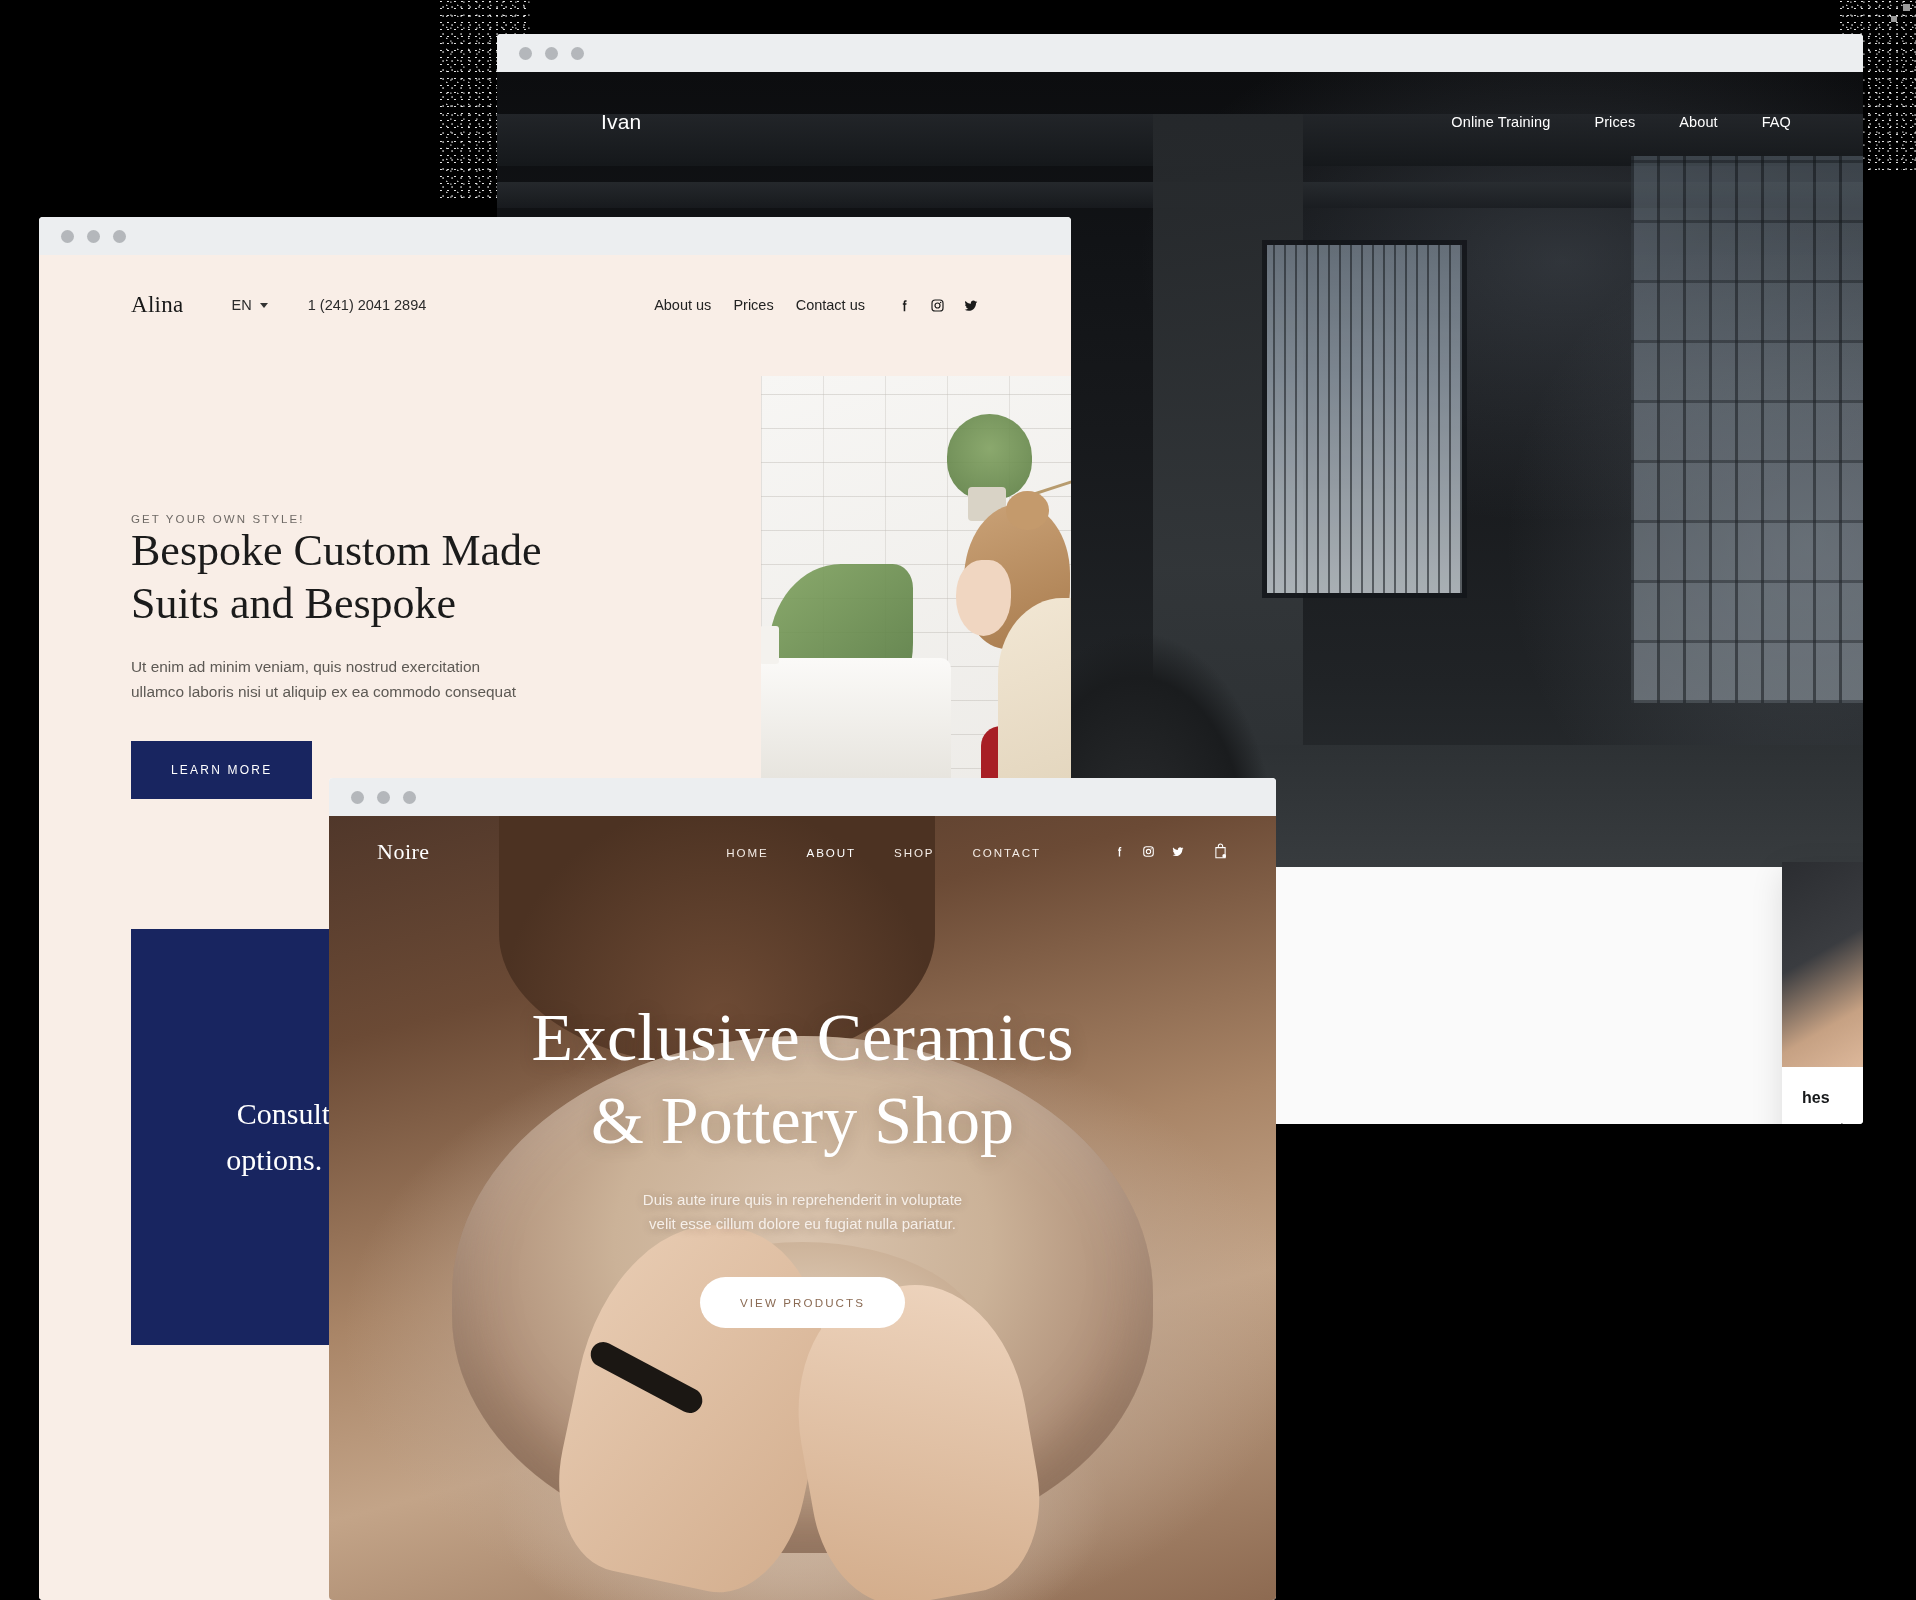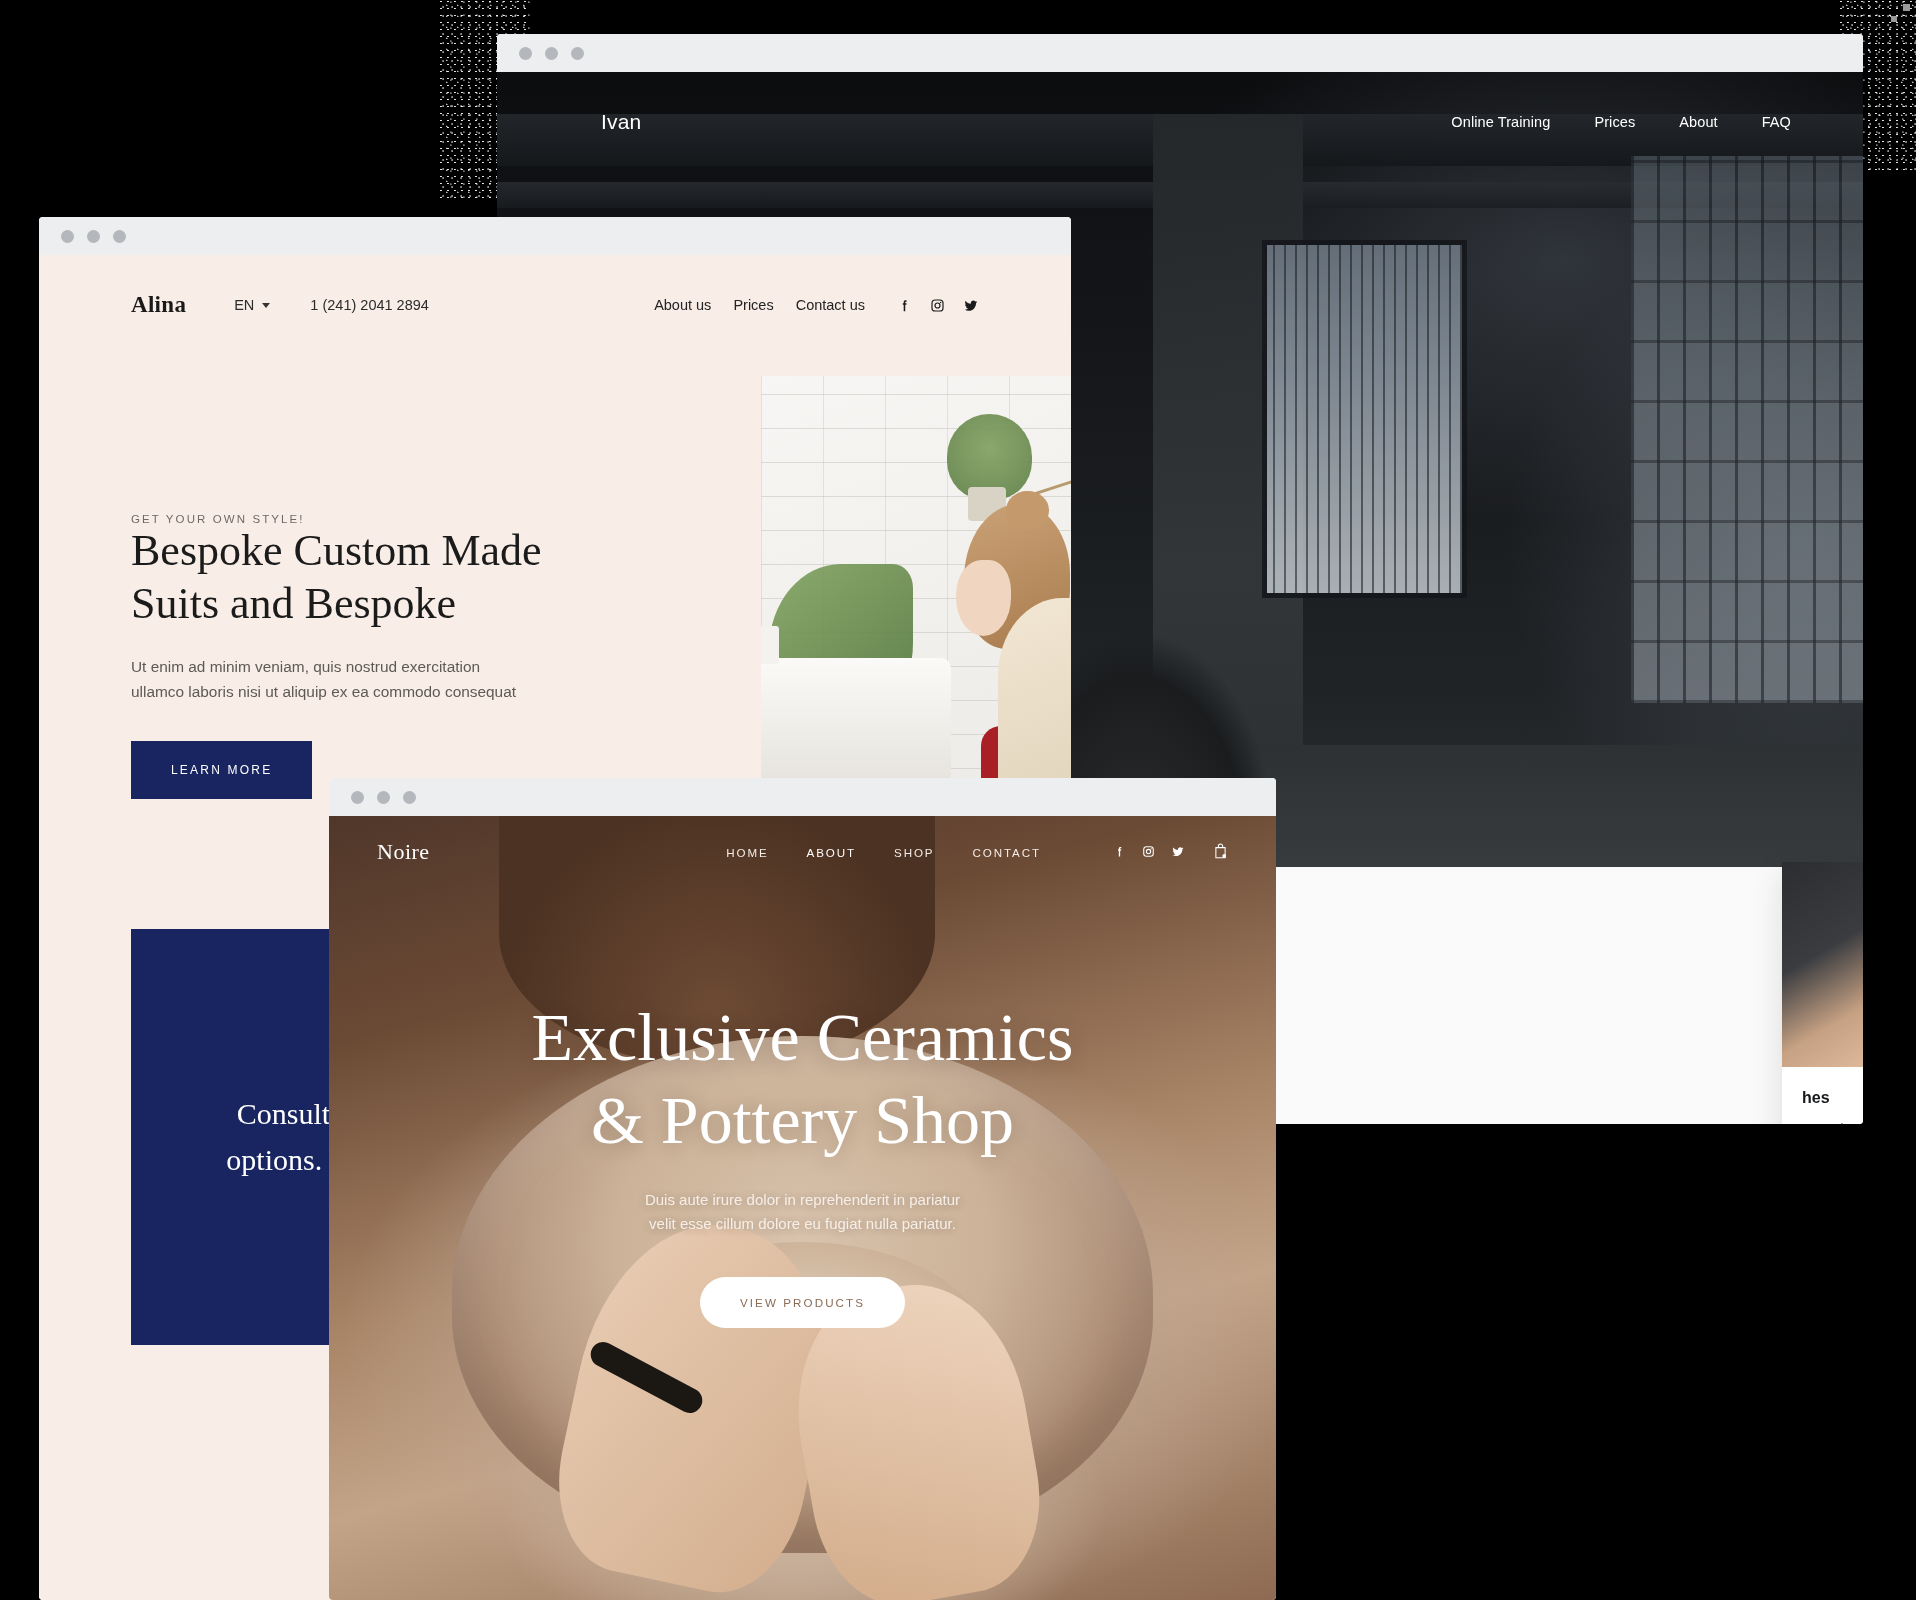--- a/index.html
+++ b/index.html
@@ -97,21 +97,21 @@
   .nav-ivan li{color:#fff;font-size:14.5px;letter-spacing:.1px;}
 
   
   #win-alina{left:39px;top:217px;width:1032px;height:1383px;}
   #win-alina .body{height:1345px;background:#f9eee7;}
   .alina-hero{position:relative;height:548px;background:#f9eee7;}
   .alina-top{
     position:absolute;left:0;top:0;width:100%;height:100px;
     display:flex;align-items:center;box-sizing:border-box;padding:0 92px;
   }
-  .alina-brand{font-family:"Liberation Serif",serif;font-weight:bold;font-size:23px;color:#191919;letter-spacing:.3px;}
+  .alina-brand{font-family:"Liberation Serif",serif;font-weight:normal;font-size:23px;color:#191919;letter-spacing:.3px;}
   .alina-lang{margin-left:48px;font-size:14.5px;color:#2b2b2b;display:flex;align-items:center;gap:8px;}
   .caret{width:0;height:0;border-left:4.5px solid transparent;border-right:4.5px solid transparent;border-top:5px solid #333;display:inline-block;}
   .alina-phone{margin-left:40px;font-size:14.5px;color:#2b2b2b;}
   .alina-nav{margin-left:auto;display:flex;align-items:flex-end;gap:22px;}
   .alina-nav a{font-size:14.5px;color:#222;text-decoration:none;}
   .alina-social{display:flex;align-items:center;gap:18px;margin-left:10px;}
   .alina-social svg{display:block;}
 
   .alina-copy{position:absolute;left:92px;top:258px;width:430px;}
   .eyebrow{font-size:11.5px;letter-spacing:2.1px;color:#6f6a66;text-transform:uppercase;}
@@ -428,21 +428,21 @@
           </li>
         </ul>
       </nav>
 
       <div class="noire-hero">
         <h1 class="noire-h1">
           <span>Exclusive Ceramics</span><br>
           <span>&amp; Pottery Shop</span>
         </h1>
         <p class="noire-sub">
-          <span>Duis aute irure dolor in reprehenderit in pariatur</span><br>
+          <span>Duis aute irure quis in reprehenderit in voluptate</span><br>
           <span>velit esse cillum dolore eu fugiat nulla pariatur.</span>
         </p>
         <button class="btn-view">VIEW PRODUCTS</button>
       </div>
     </div>
   </div>
 
 </div>
 
 </body></html>

